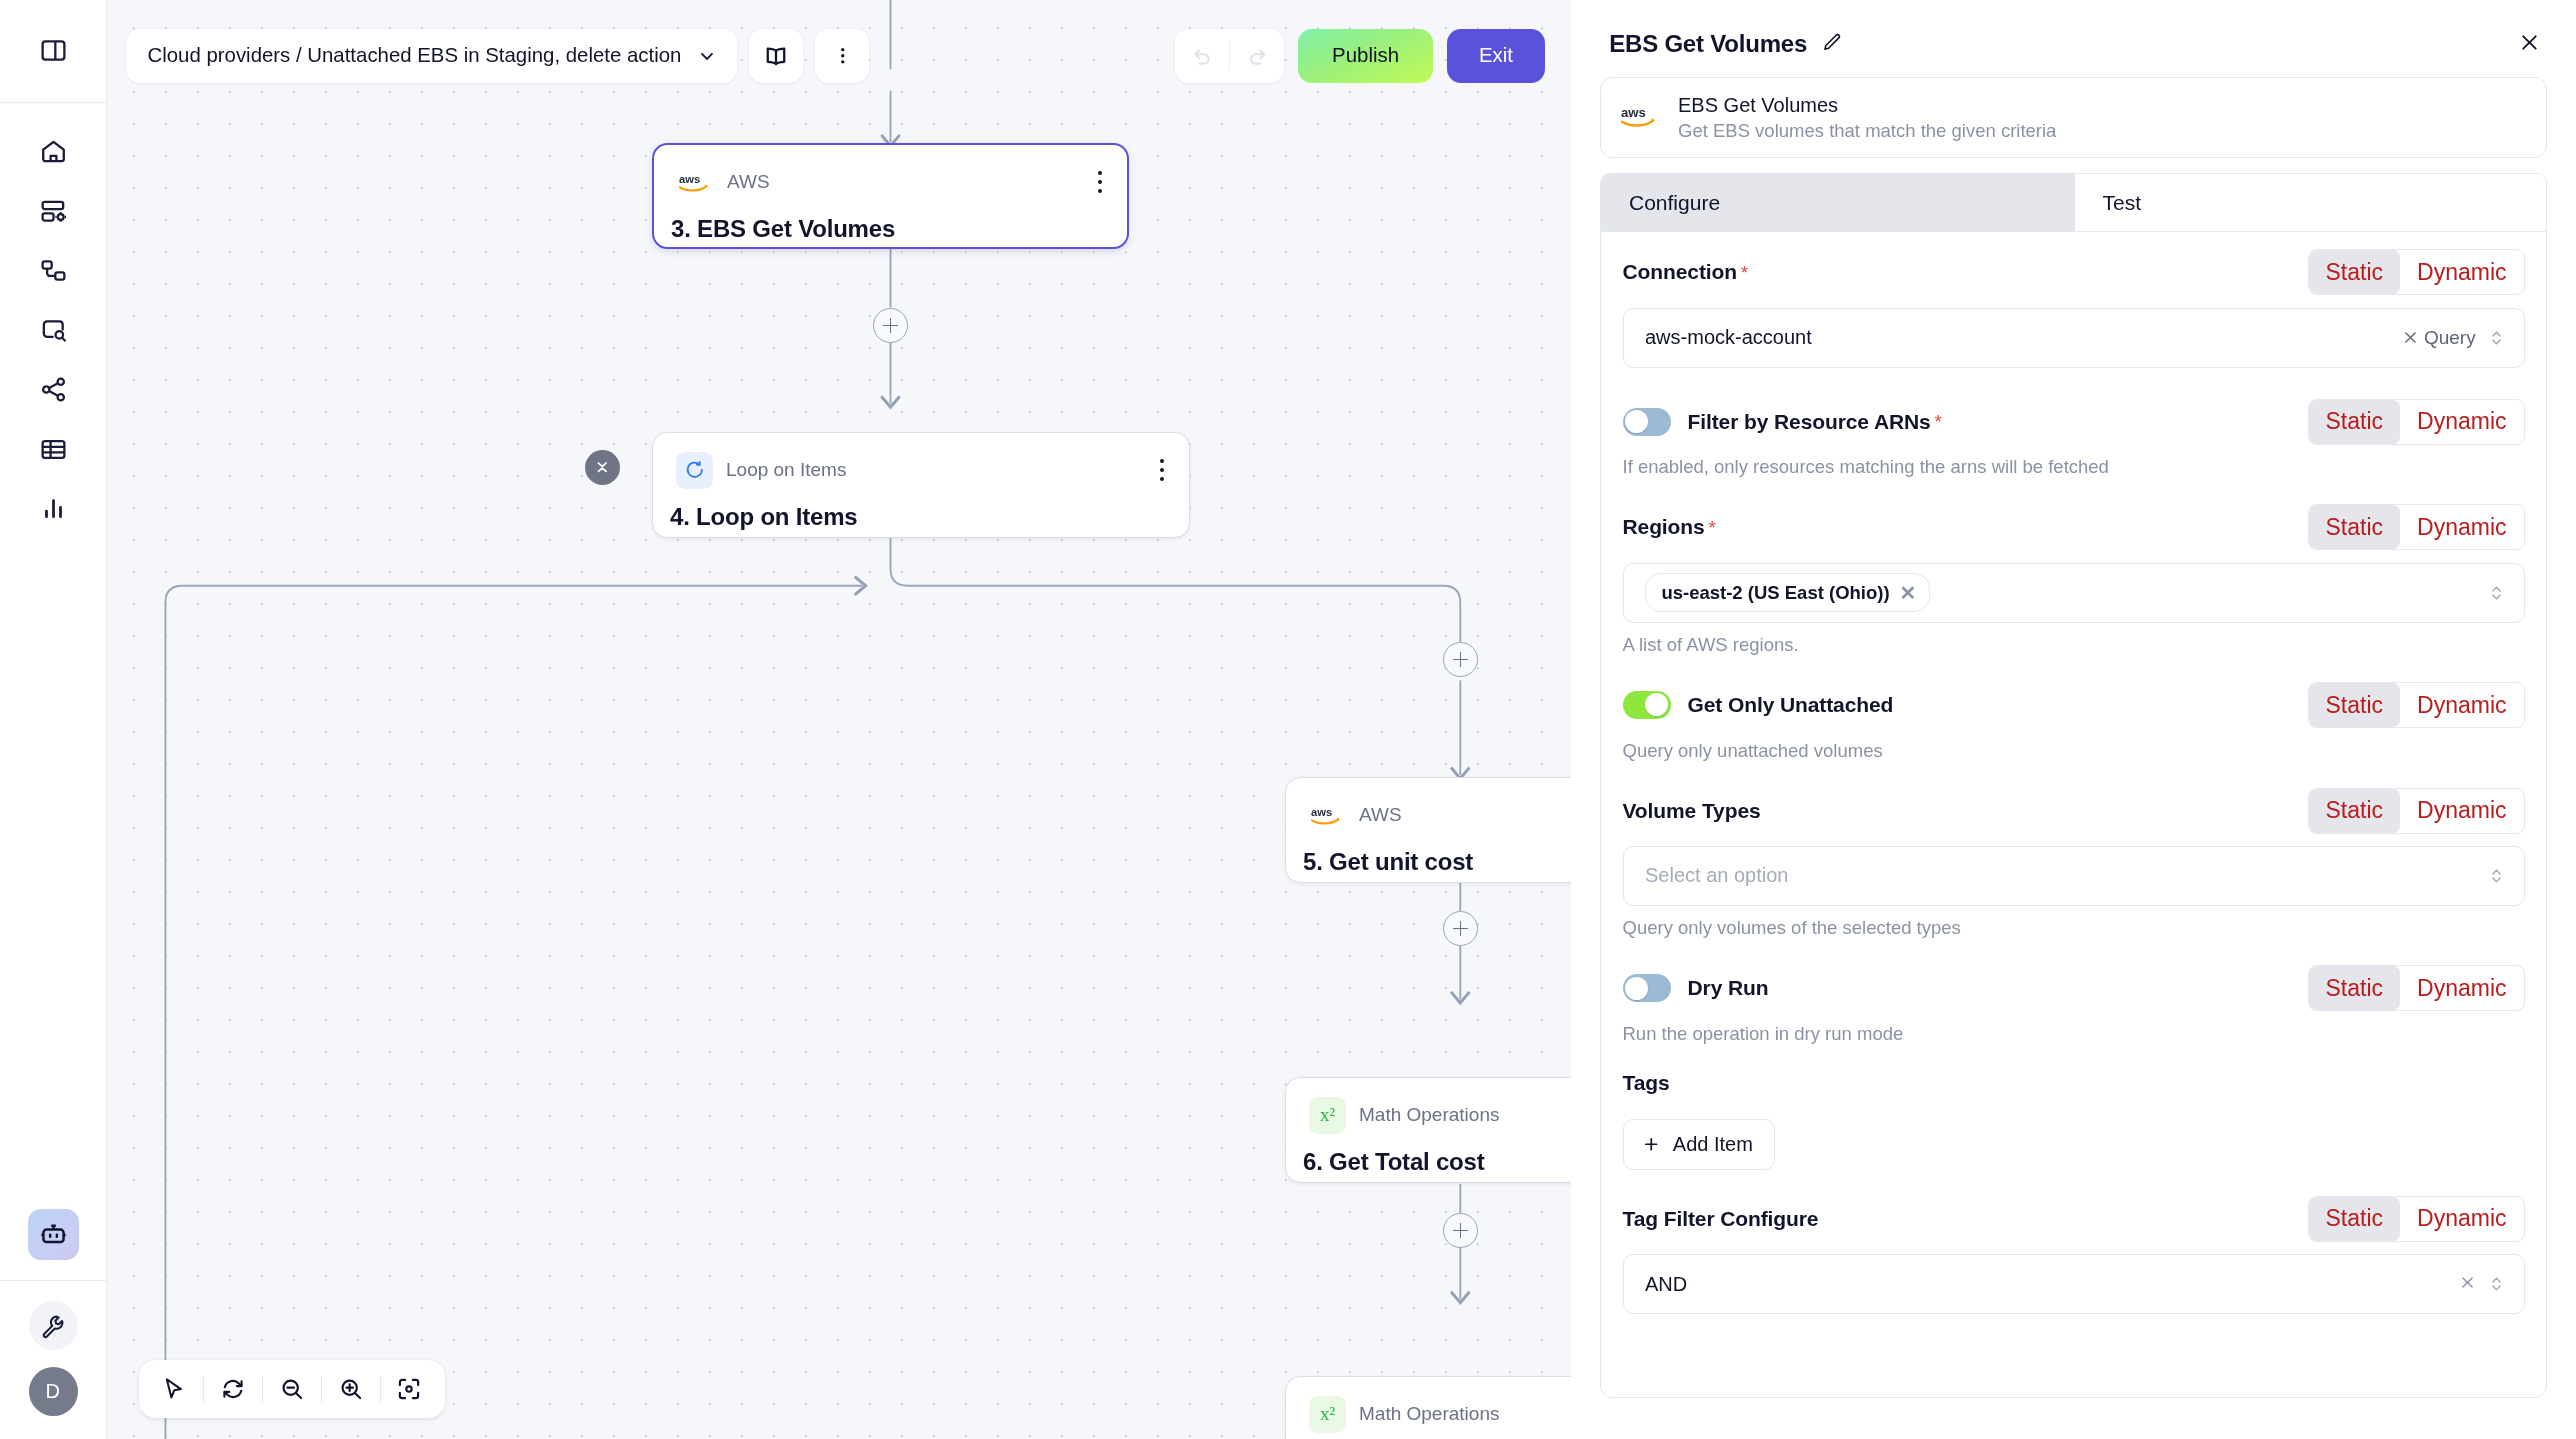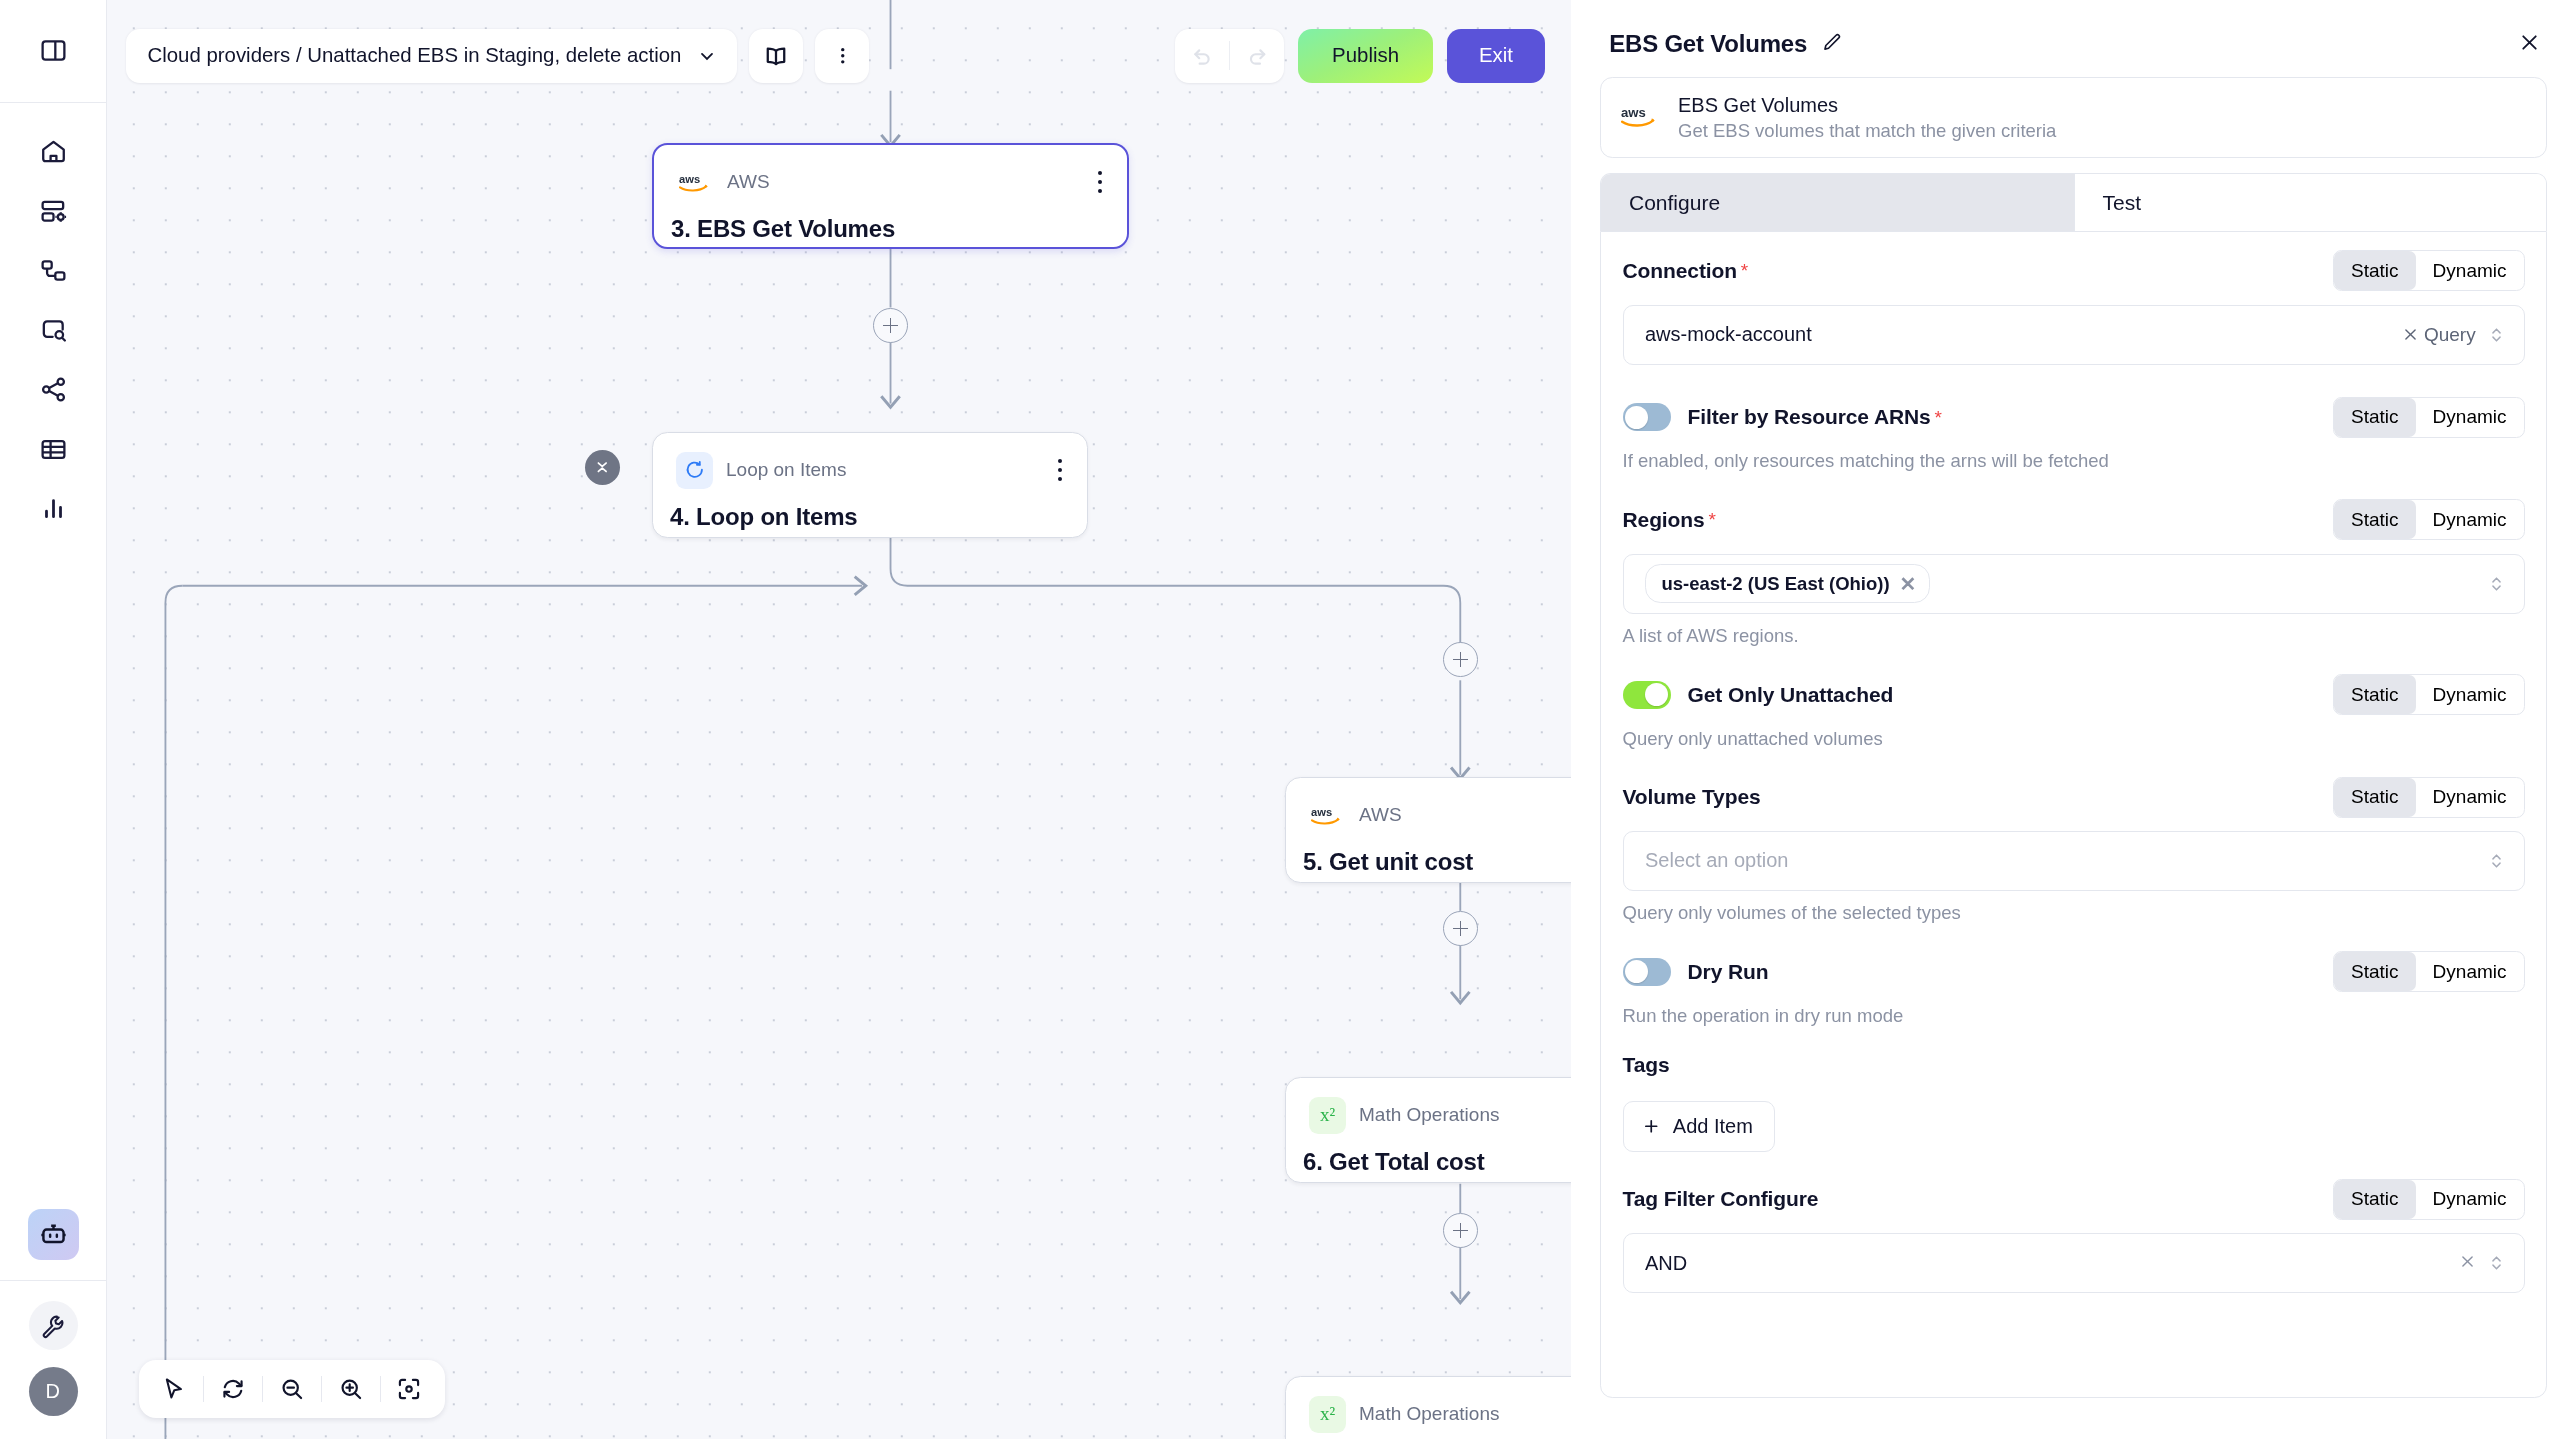--- a/index.html
+++ b/index.html
@@ -170,21 +170,21 @@
   .form {
     border:1.2px solid #e4e7ee; border-top:1.2px solid #e4e7ee; border-radius: 0 0 12.3px 12.3px;
     padding: 17px 21.5px 21.5px 21.5px; height: 1167px; overflow:hidden;
   }
   .row { display:flex; align-items:center; min-height: 43px; }
   .lbl { font-size: 21px; color:#11142b; font-weight:700; letter-spacing:-0.1px; }
   .req { color:#ef4444; font-size: 19px; margin-left:3.8px; vertical-align: super; line-height:1;}
   .seg {
     margin-left:auto; display:flex; border:1.2px solid #e4e7ee; border-radius: 8.5px; overflow:hidden; background:#fff;
   }
-  .seg span { padding: 8.5px 17px; font-size:19px; color:#000000; cursor:pointer; }
+  .seg span { padding: 8.5px 17px; font-size:23px; color:#b91c1c; cursor:pointer; }
   .seg span.on { background:#e4e6ec; border-radius: 7px;}
   .field {
     margin-top: 12.3px; height: 60px; border:1.2px solid #e4e7ee; border-radius: 10px;
     display:flex; align-items:center; padding: 0 18.5px 0 21.5px; background:#fff; cursor:text;
   }
   .field .val { font-size: 20px; color:#11142b; }
   .field .ph { font-size: 20px; color:#a6abb8; }
   .field .right { margin-left:auto; display:flex; align-items:center; gap: 12.3px; }
   .clear { display:flex; align-items:center; gap:4.6px; font-size:19px; color:#5d6577; cursor:pointer; }
   .hint { font-size: 18.5px; color:#8b92a3; margin-top: 11.5px; }
@@ -392,21 +392,21 @@
             <i></i>
             <i></i>
             <i></i>
           </div>
       </div>
       <div class="node-title">3. EBS Get Volumes</div>
     </div>
 
     <div class="plus-node" style="left:766px; top:308px;"></div>
 
-    <div class="node" style="left:545px; top:432px; width:436px; height:106px;">
+    <div class="node" style="left:545px; top:432px; width:538px; height:106px;">
       <div class="node-head">
         <div class="node-ico blue">
           <svg width="21.5" height="21.5" viewBox="0 0 24 24" fill="none" stroke="#2e7bf6" stroke-width="2" stroke-linecap="round">
             <path d="M20 12a8 8 0 1 1-2.7-6"></path>
               <path d="M17.6 3.2v3.2h-3.2"></path>
           </svg>
         </div>
         <span class="node-type">Loop on Items</span>
         <div class="node-kebab">
             <i></i>

